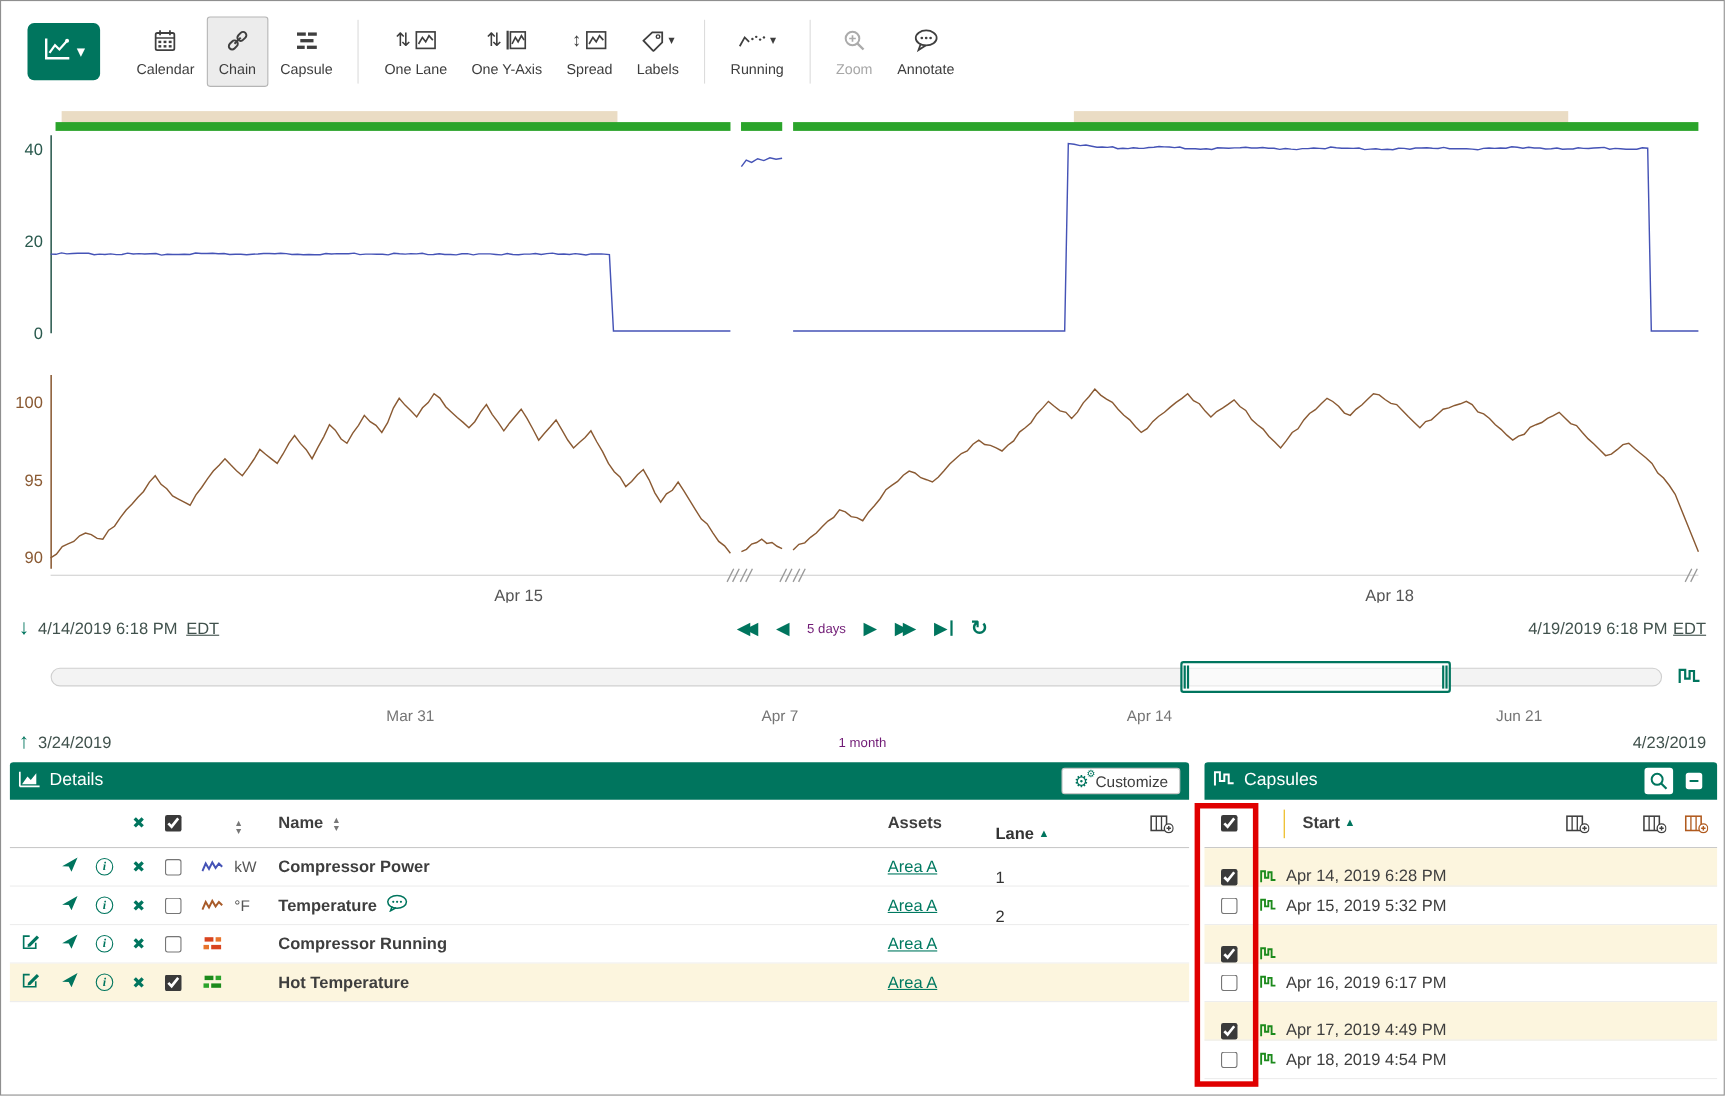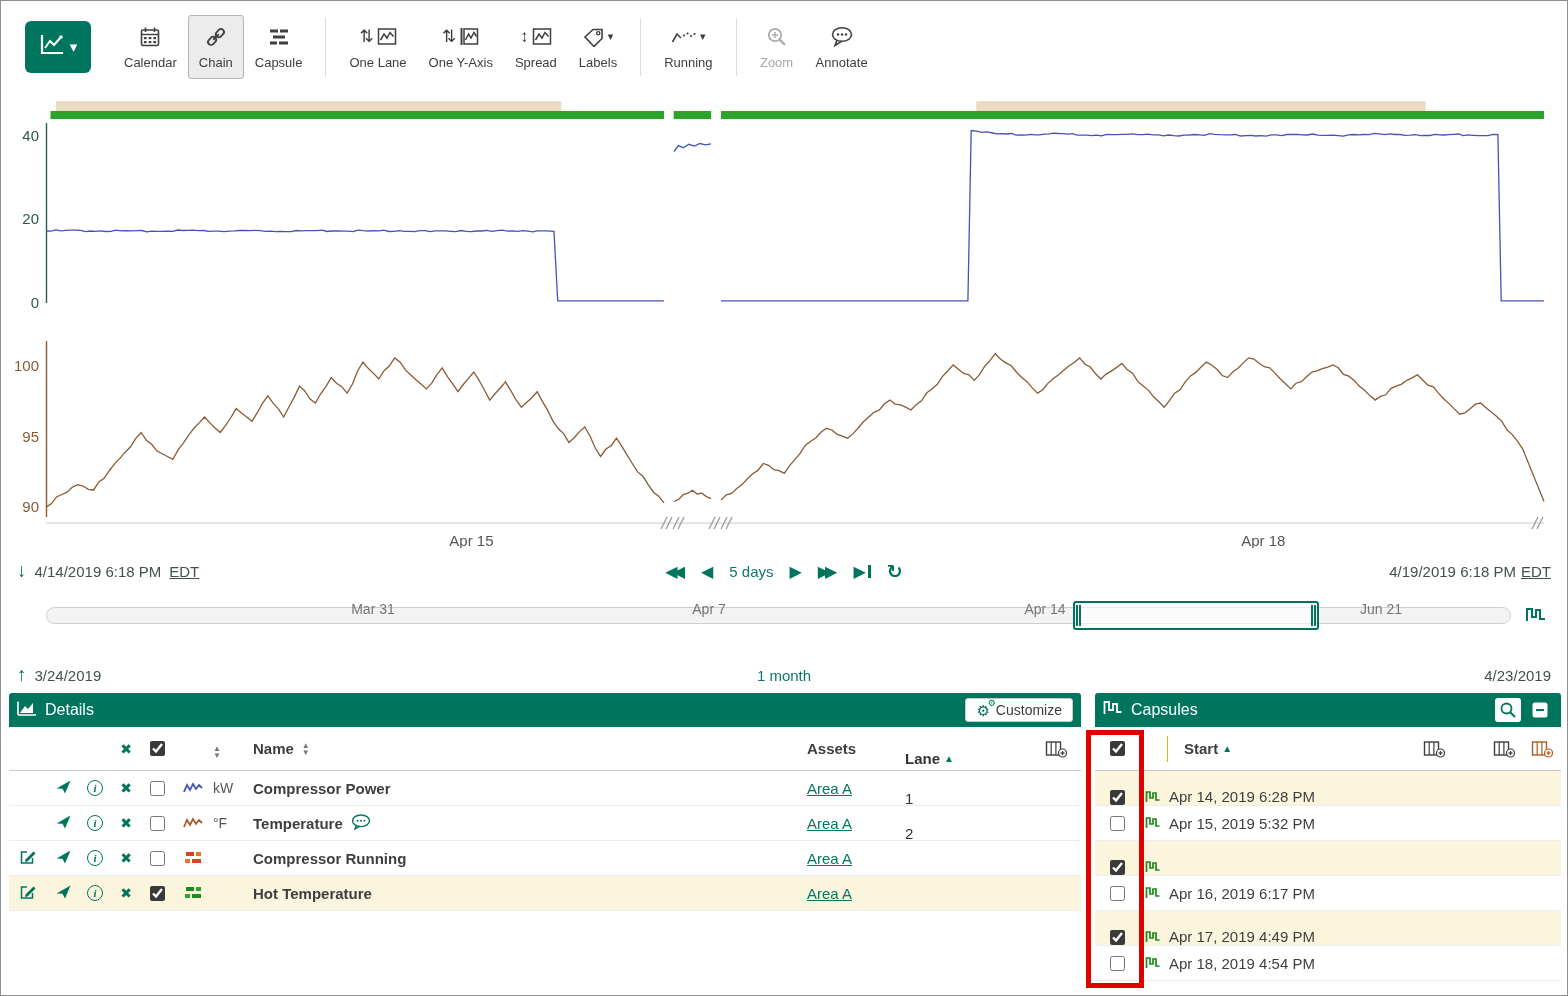--- a/index.html
+++ b/index.html
@@ -31,28 +31,28 @@
   .range-center > * { pointer-events:auto; }
   .range-right { margin-left:auto; display:flex; align-items:center; gap:5px; }
   .nav-arrow { color:#00755E; font-size:19px; font-weight:bold; cursor:pointer; }
   .range-date { color:#41524d; font-size:15px; }
   .tz-link { color:#41524d; font-size:15px; text-decoration:underline; cursor:pointer; }
   .nav-ic { color:#00755E; font-size:16px; font-weight:bold; cursor:pointer; }
   .squish { letter-spacing:-5px; padding-right:5px; }
   .skip-end { position:relative; padding-right:5px; }
   .skip-end::after { content:""; position:absolute; right:0; top:3px; bottom:3px; width:2.5px; background:#00755E; }
   .refresh { font-size:19px; }
-  .range-duration { color:#0f766e; font-size:15px; cursor:pointer; }
+  .range-duration { color:#701a75; font-size:12px; cursor:pointer; }
 
   
   .scrub-track { position:absolute; top:606px; left:45px; width:1465px; height:17px; background:#f3f3f3; border:1px solid #cfcfcf; border-radius:9px; cursor:pointer; }
   .scrub-sel { position:absolute; top:600px; left:1072px; width:246px; height:29px; border:2px solid #00755E; border-radius:3px; background:rgba(255,255,255,0.55); cursor:grab; }
   .scrub-sel .hdl { position:absolute; top:2px; bottom:2px; width:5px; background:#fff; border-left:2px solid #00755E; border-right:2px solid #00755E; }
   .scrub-sel .hdl.l { left:1px; } .scrub-sel .hdl.r { right:1px; }
-  .scrub-tick { position:absolute; top:600px; transform:translateX(-50%); color:#757575; font-size:14px; }
+  .scrub-tick { position:absolute; top:641px; transform:translateX(-50%); color:#757575; font-size:14px; }
   .t0{left:372px} .t1{left:708px} .t2{left:1044px} .t3{left:1380px}
   .scrub-cap-icon { position:absolute; top:604px; left:1524px; cursor:pointer; }
 
   
   .panel { position:absolute; top:692px; bottom:2px; background:#fff; }
   .details-panel { left:8px; width:1072px; }
   .capsules-panel { left:1094px; width:466px; }
   .panel-header { height:34px; background:#00755E; color:#fff; display:flex; align-items:center; gap:8px; padding:0 8px; font-size:16px; border-radius:3px 3px 0 0; }
   .customize-btn { margin-left:auto; background:#fff; border:1px solid #c9c9c9; border-radius:3px; padding:3px 10px; display:flex; align-items:center; gap:6px; color:#3d3d3d; font-size:14px; cursor:pointer; }
   .gears { position:relative; color:#00755E; font-size:15px; line-height:1; }

